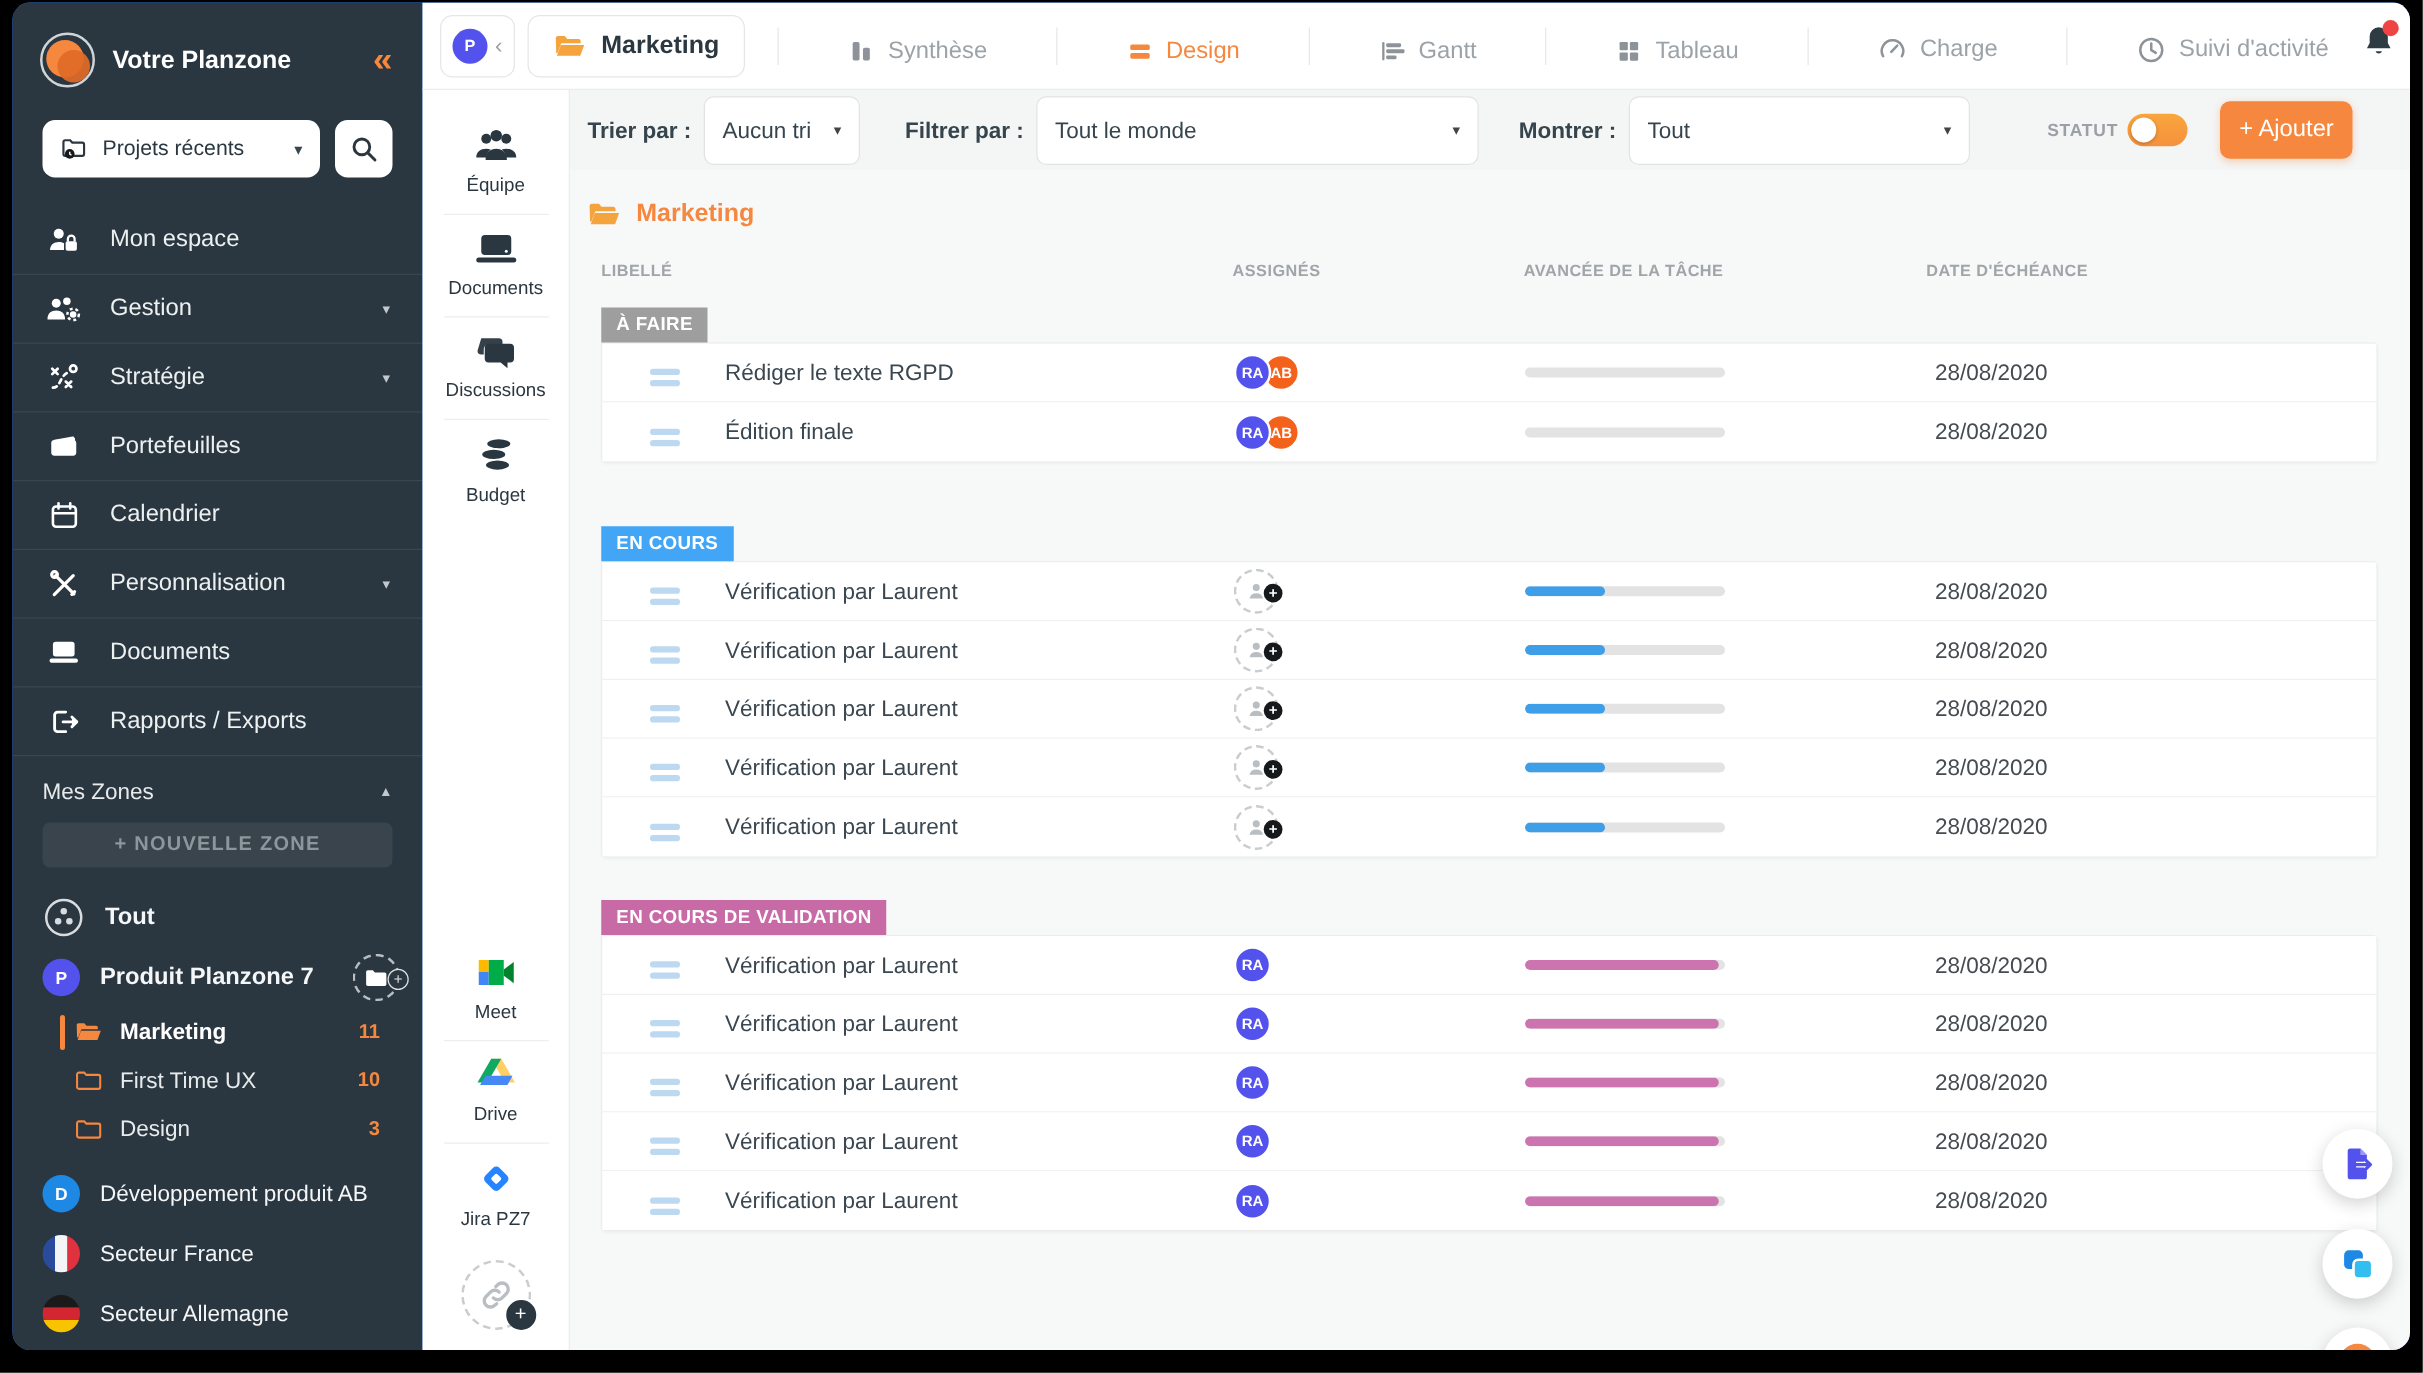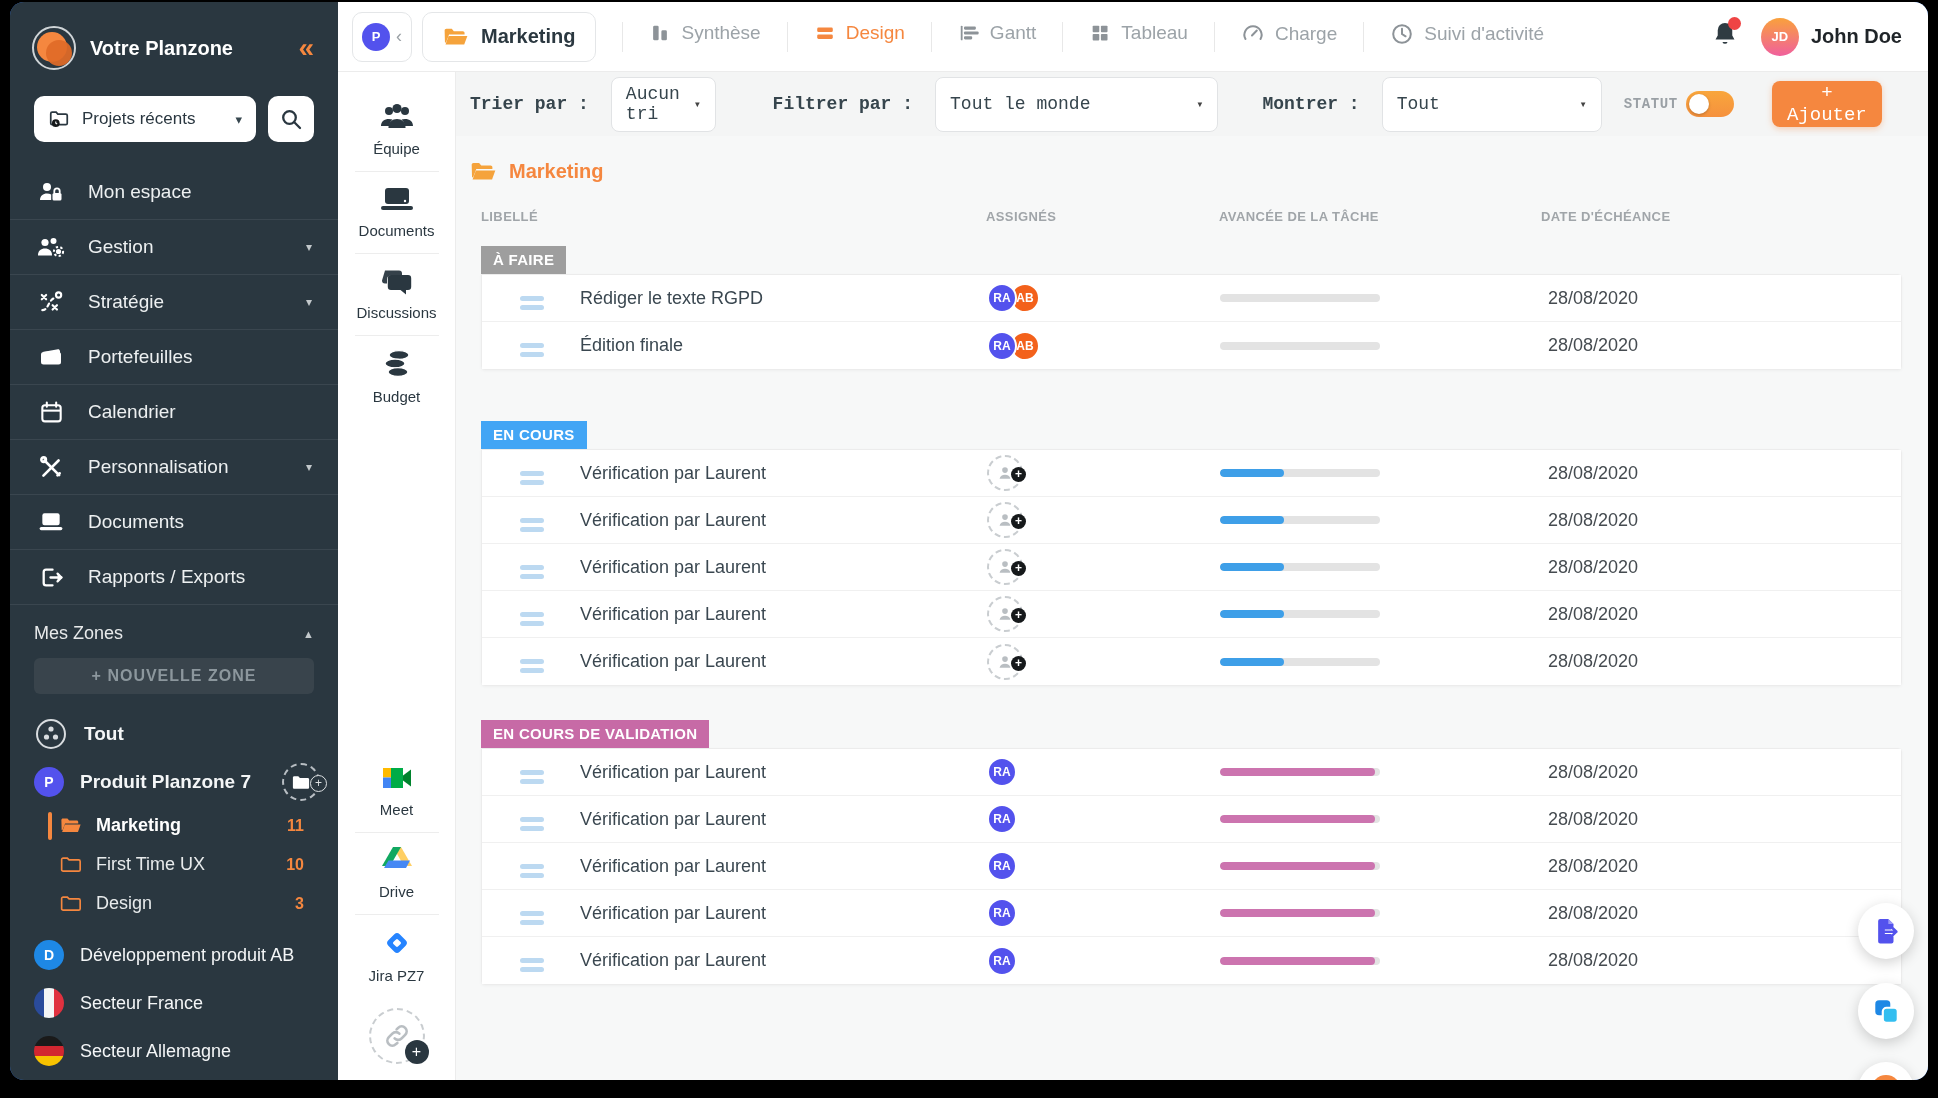--- a/index.html
+++ b/index.html
@@ -46,42 +46,42 @@
   .flag.h { flex-direction:column; }
   .flag span { flex:1; }
 
   
   .main { flex:1; display:flex; flex-direction:column; min-width:0; }
   .topbar { height:70px; background:#fff; border-bottom:1px solid #ECECEC; display:flex; align-items:center; padding:0 26px 0 14px; flex-shrink:0; }
   .pbox { height:50px; border:1px solid #E4E6E8; border-radius:10px; background:#fff; display:flex; align-items:center; padding:0 9px; gap:6px; cursor:pointer; }
   .pbox .back { color:#9AA0A5; font-size:18px; }
   .foldertab { height:50px; border:1px solid #E4E6E8; border-radius:10px; background:#fff; display:flex; align-items:center; padding:0 20px; gap:12px; margin-left:10px; cursor:pointer; }
   .foldertab .t { font-size:20px; font-weight:bold; color:#2B3840; }
-  .tabs { display:flex; align-items:flex-start; margin-left:8px; }
+  .tabs { display:flex; align-items:flex-end; margin-left:8px;gap:29px; }
   .vtab { display:flex; align-items:center; gap:10px; padding:0 26px; font-size:19px; color:#9CA3A8; cursor:pointer; white-space:nowrap; }
   .vtab.active { color:#F5873F; }
   .tsep { width:1px; height:30px; background:#E8E8E8; }
   .top-right { margin-left:auto; display:flex; align-items:center; gap:22px; }
   .bell { position:relative; cursor:pointer; }
   .bell .dot { position:absolute; right:-2px; top:-3px; width:13px; height:13px; border-radius:50%; background:#EF4444; }
   .user { display:flex; align-items:center; gap:12px; cursor:pointer; }
   .jd { width:38px; height:38px; border-radius:50%; background:linear-gradient(180deg,#F9A13C,#F0609D); color:#fff; font-size:13px; font-weight:bold; display:flex; align-items:center; justify-content:center; }
   .uname { font-size:20px; font-weight:bold; color:#1F2428; }
 
   .mainbody { flex:1; display:flex; min-height:0; }
   .rail { width:118px; background:#fff; border-right:1px solid #ECECEC; display:flex; flex-direction:column; align-items:center; padding-top:18px; flex-shrink:0; }
   .rail-item { display:flex; flex-direction:column; align-items:center; padding:12px 0 14px 0; cursor:pointer; width:84px; }
   .rail-item + .rail-item { border-top:1px solid #EDEDED; }
   .rail-item .rl { margin-top:8px; font-size:15px; color:#2A3740; font-weight:500; }
   .rail-spacer { flex:1; }
   .linkcirc { width:56px; height:56px; border-radius:50%; border:2px dashed #C9CDD0; display:flex; align-items:center; justify-content:center; position:relative; margin:10px 0 16px 0; cursor:pointer; }
   .linkcirc .plus { position:absolute; right:-6px; bottom:-2px; width:24px; height:24px; border-radius:50%; background:#2A3740; color:#fff; font-size:16px; line-height:23px; text-align:center; }
 
   .panel { flex:1; display:flex; flex-direction:column; min-width:0; background:#F7F8F8; position:relative; }
-  .filterbar { height:64px; background:#F4F5F5; display:flex; align-items:center; padding:0 46px 0 14px; gap:22px; flex-shrink:0;font-family:Liberation Mono, monospace; }
+  .filterbar { height:64px; background:#F4F5F5; display:flex; align-items:center; padding:0 46px 0 14px; gap:10px; flex-shrink:0; }
   .flabel { font-size:18px; font-weight:bold; color:#36454D; white-space:nowrap; }
   .fselect { height:55px; background:#fff; border:1px solid #E1E3E5; border-radius:8px; display:flex; align-items:center; padding:0 14px; font-size:18px; color:#36454D; cursor:pointer; }
   .fselect .val { flex:1; }
   .fselect .caret { font-size:12px; color:#444; margin-left:14px; }
   .w-sort { width:125px; }
   .w-filter { width:354px; margin-right:22px; }
   .w-show { width:273px; }
   .gap { width:16px; }
   .statut { margin-left:auto; display:flex; align-items:center; gap:8px; }
   .statut .sl { font-size:14px; font-weight:bold; letter-spacing:.6px; color:#9AA0A5; }

